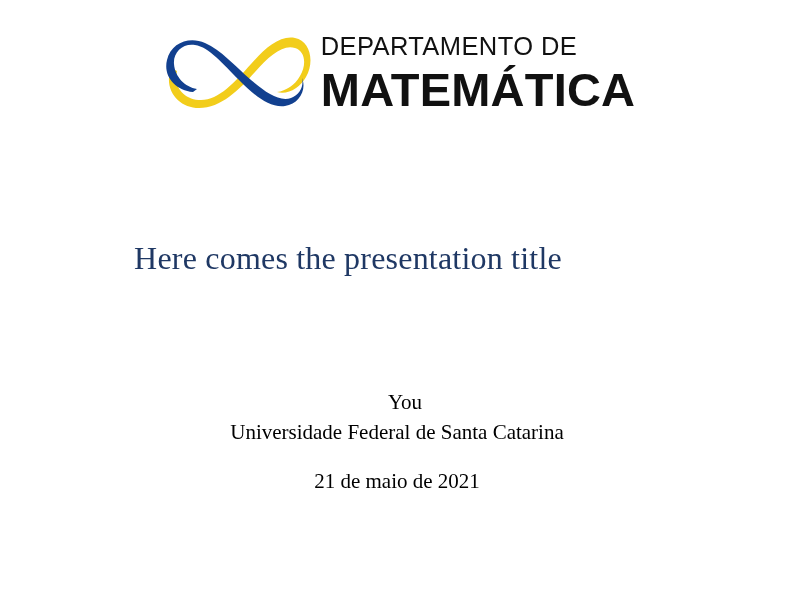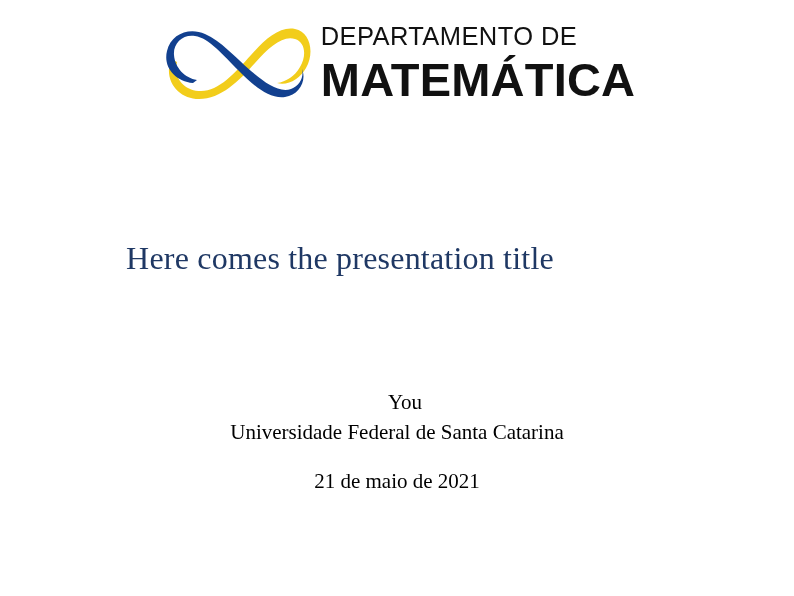--- a/index.html
+++ b/index.html
@@ -14,26 +14,26 @@
     width: 794px;
     height: 596px;
     background: #ffffff;
     overflow: hidden;
     font-family: "Liberation Serif", serif;
   }
 
   
   #logo-block {
     position: absolute;
-    top: 24px;
+    top: 34px;
     left: 0;
     width: 794px;
     display: flex;
     flex-direction: row;
-    align-items: flex-end;
+    align-items: flex-start;
     justify-content: center;
     gap: 10px;
   }
 
   #logo-mark {
     width: 152px;
     height: 78px;
     flex: 0 0 auto;
     display: block;
   }
@@ -60,21 +60,21 @@
     font-size: 47px;
     font-weight: 700;
     letter-spacing: 0.2px;
     white-space: nowrap;
   }
 
   
   #title-wrap {
     position: absolute;
     top: 240px;
-    left: 4px;
+    left: 12px;
     width: 672px;
     text-align: center;
   }
 
   #presentation-title {
     margin: 0;
     font-family: "Liberation Serif", serif;
     font-weight: 400;
     font-size: 32px;
     line-height: 1.15;

